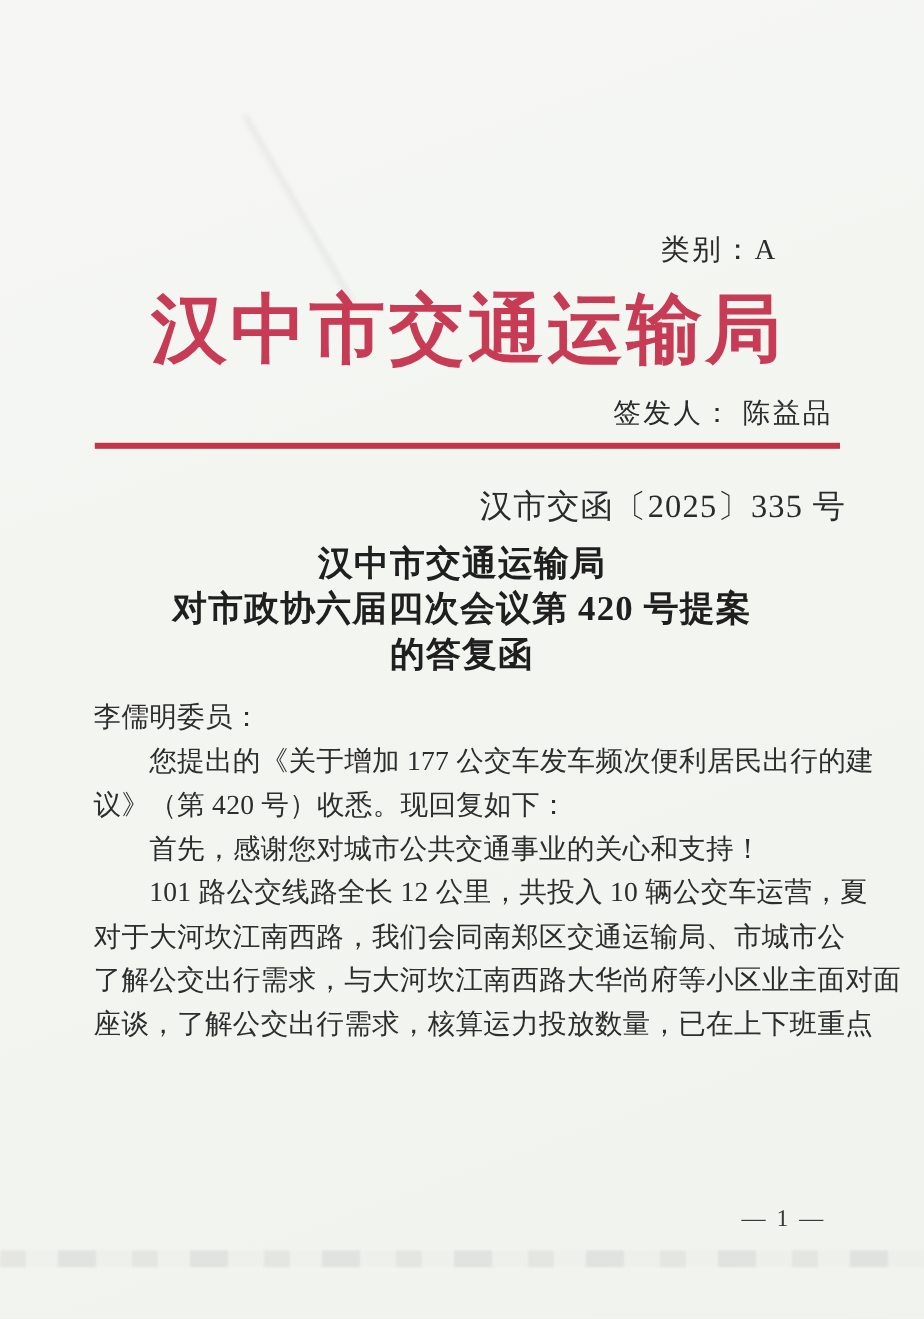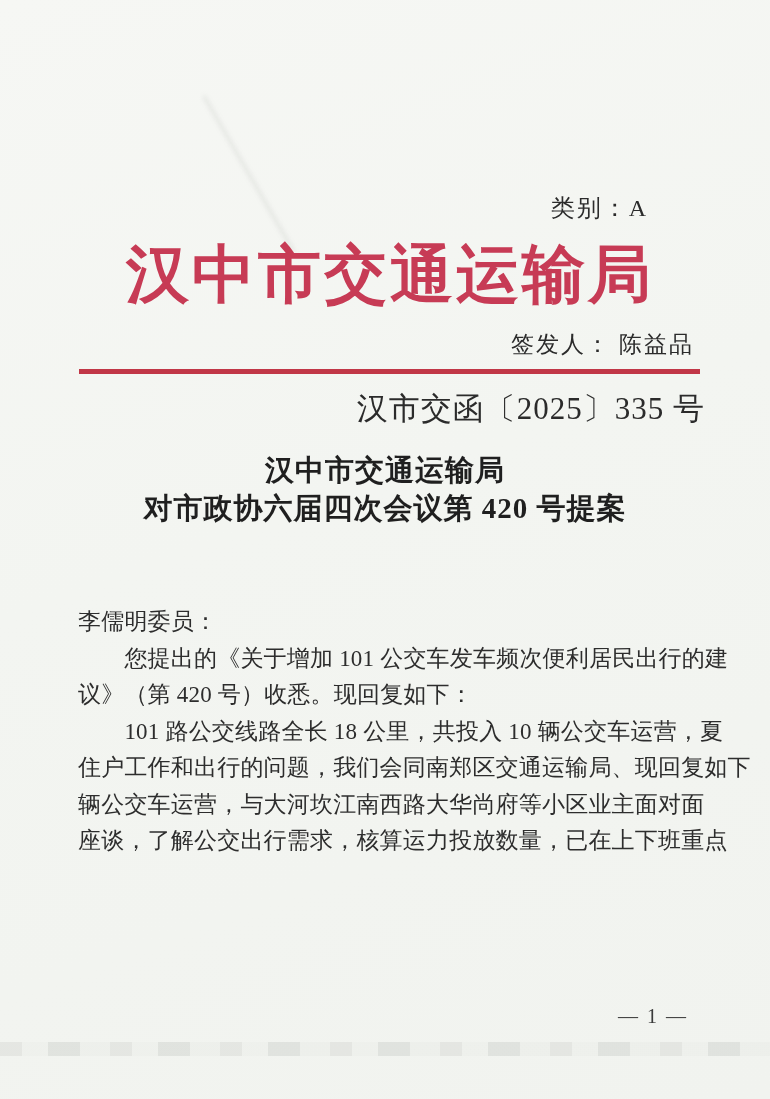--- a/index.html
+++ b/index.html
@@ -57,40 +57,40 @@
   }
   .issuer .name { margin-left: 8px; }
   .redline {
     position: absolute;
     top: 369px; left: 79px;
     width: 621px; height: 5px;
     background: #c13747;
   }
   .docnum {
     position: absolute;
-    top: 388px; right: 65px;
-    font-size: 31px;
+    top: 404px; right: 65px;
+    font-size: 27px;
     letter-spacing: 1px;
     color: #2b2b2b;
     white-space: nowrap;
   }
   .doc-title {
     position: absolute;
     top: 451px; left: 0;
     width: 100%;
     text-align: center;
     font-size: 29px;
     font-weight: bold;
     line-height: 38px;
     color: #1f1f1f;
     letter-spacing: 1px;
   }
   .letter-body {
     position: absolute;
-    top: 604px; left: 78px;
+    top: 580px; left: 78px;
     width: 640px;
     font-size: 23px;
     color: #2d2d2d;
   }
   .bline {
     line-height: 36.5px;
     height: 36.5px;
     white-space: nowrap;
     letter-spacing: 0.2px;
   }
@@ -134,29 +134,31 @@
     <span>签发人：</span><span class="name">陈益品</span>
   </div>
 
   <div class="redline"></div>
 
   <div class="docnum">汉市交函〔2025〕335 号</div>
 
   <div class="doc-title">
     <div>汉中市交通运输局</div>
     <div>对市政协六届四次会议第 420 号提案</div>
+    <div>的答复函</div>
   </div>
 
   <div class="letter-body">
     <div class="bline">李儒明委员：</div>
-    <div class="bline">　　您提出的《关于增加 101 公交车发车频次便利居民出行的建</div>
+    <div class="bline">　　您提出的《关于增加 177 公交车发车频次便利居民出行的建</div>
     <div class="bline">议》（第 420 号）收悉。现回复如下：</div>
-    <div class="bline">　　101 路公交线路全长 18 公里，共投入 10 辆公交车运营，夏</div>
-    <div class="bline">住户工作和出行的问题，我们会同南郑区交通运输局、现回复如下</div>
-    <div class="bline">辆公交车运营，与大河坎江南西路大华尚府等小区业主面对面</div>
+    <div class="bline">　　首先，感谢您对城市公共交通事业的关心和支持！</div>
+    <div class="bline">　　101 路公交线路全长 12 公里，共投入 10 辆公交车运营，夏</div>
+    <div class="bline">对于大河坎江南西路，我们会同南郑区交通运输局、市城市公</div>
+    <div class="bline">了解公交出行需求，与大河坎江南西路大华尚府等小区业主面对面</div>
     <div class="bline">座谈，了解公交出行需求，核算运力投放数量，已在上下班重点</div>
   </div>
 
   <div class="pagenum">— 1 —</div>
 
   <div class="scanband"></div>
 
 </div>
 
 </body></html>

